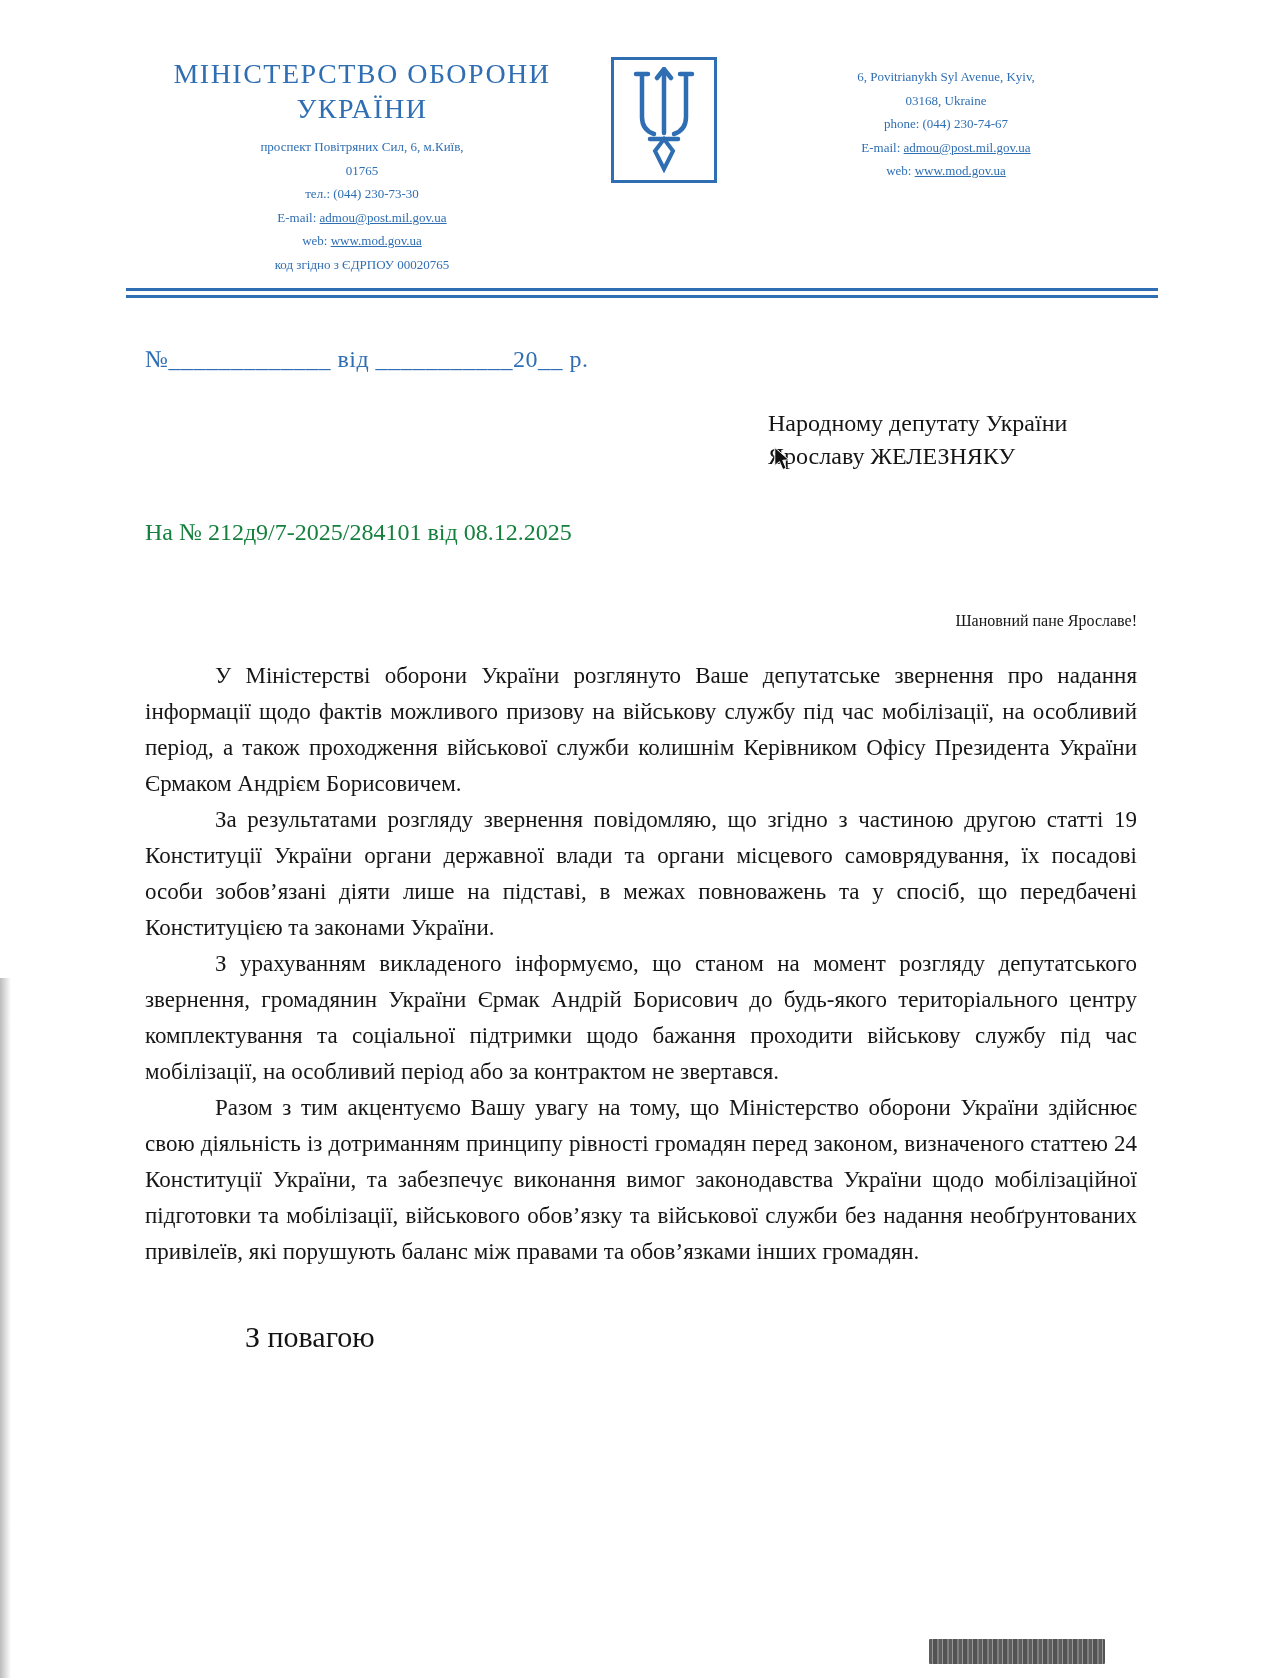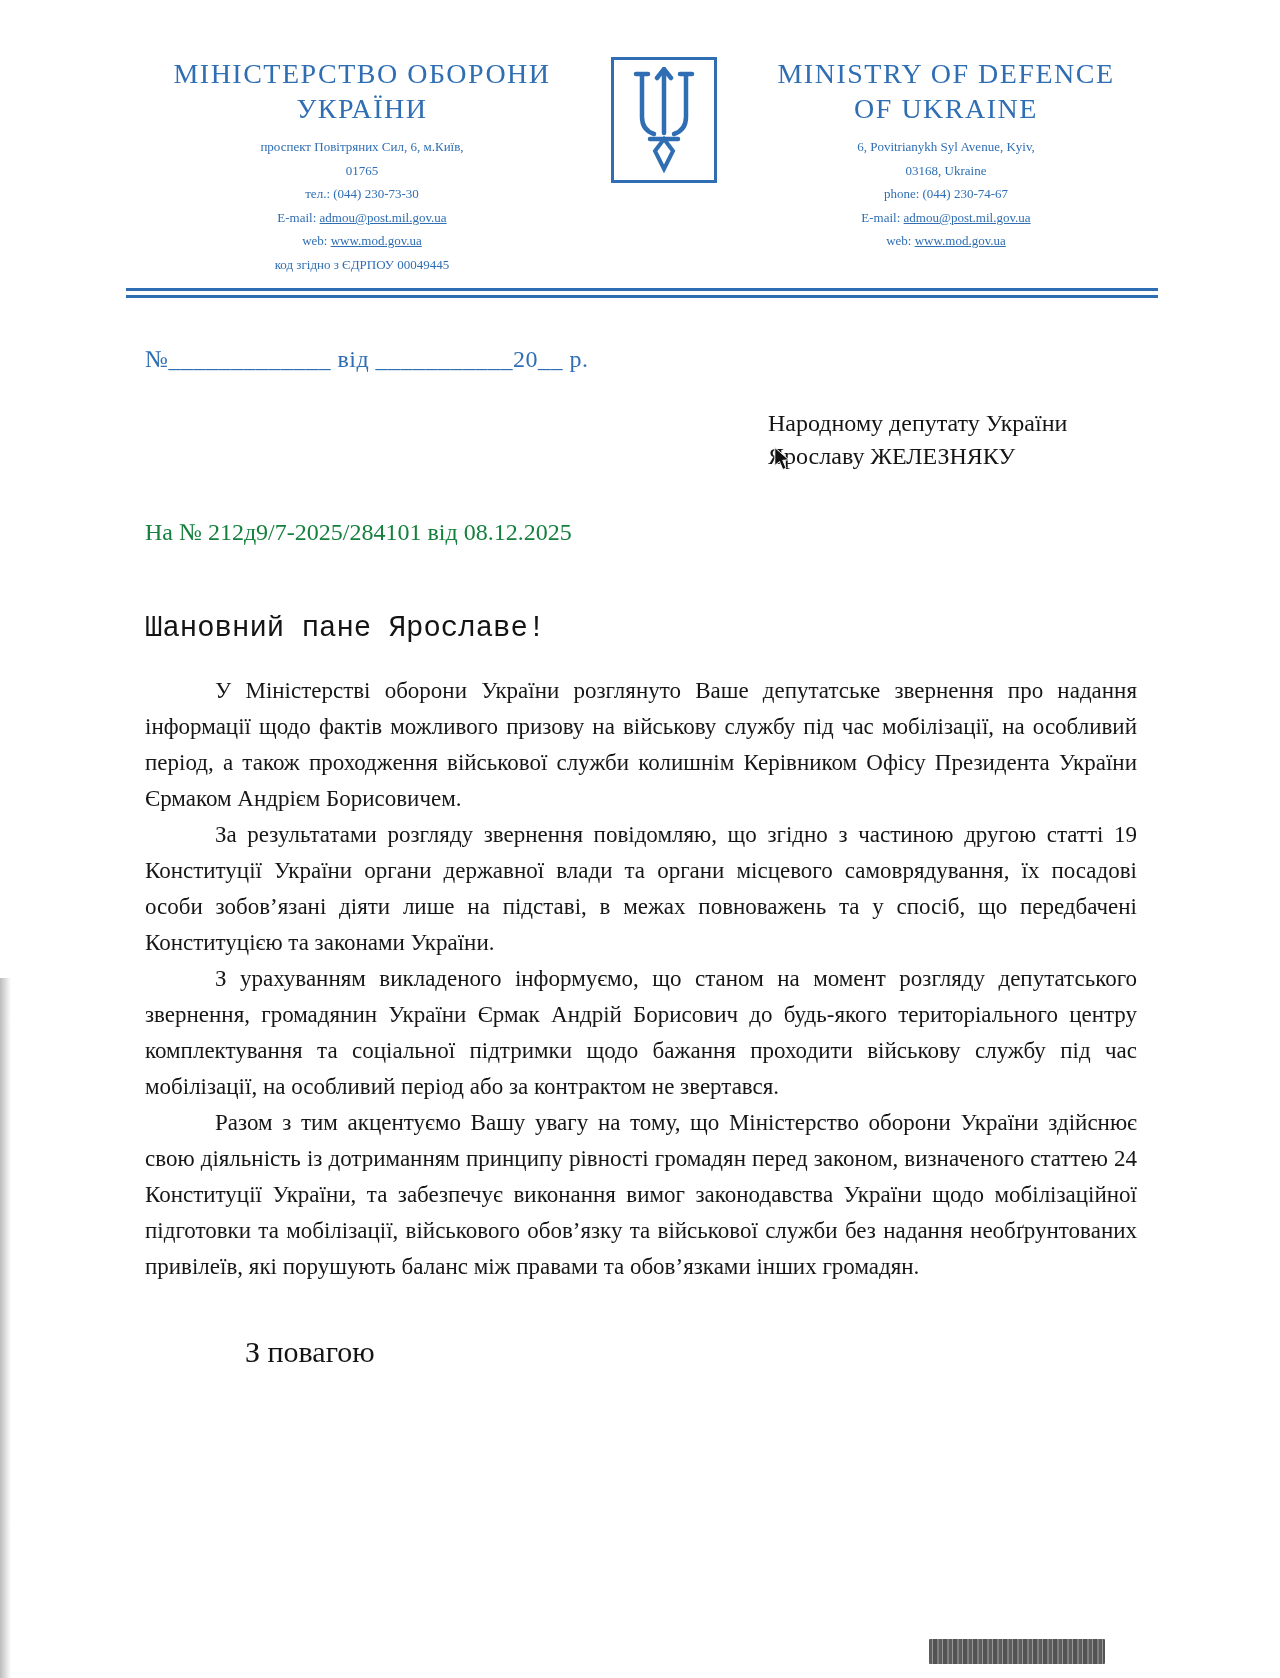--- a/index.html
+++ b/index.html
@@ -40,21 +40,21 @@
   }
   .recipient {
     margin:34px 0 0 768px; font-size:24px; line-height:33px; color:#141414;
   }
   .in-reply {
     margin:46px 0 0 145px; font-size:24px; color:#15803d;
   }
 
   
   .salutation {
-    margin:66px 143px 0 145px; text-align:left; font-size:29px; color:#141414;font-family:Liberation Mono, monospace;
+    margin:66px 143px 0 145px; text-align:right; font-size:16px; color:#141414;
   }
   .letter-body { margin:28px 143px 0 145px; }
   .letter-body p {
     font-size:23px; line-height:36px; text-align:justify;
     text-indent:70px; color:#161616;
   }
   .closing { margin:50px 0 0 245px; font-size:30px; color:#141414; }
   .signature { margin:76px 0 0 180px; font-size:24px; color:#141414; }
   .signature .sig-rank { margin-top:27px; }
 
@@ -83,44 +83,40 @@
       <div class="org-name">
         <div>МІНІСТЕРСТВО ОБОРОНИ</div>
         <div>УКРАЇНИ</div>
       </div>
       <div class="org-details">
         <div>проспект Повітряних Сил, 6, м.Київ,</div>
         <div>01765</div>
         <div>тел.: (044) 230-73-30</div>
         <div><span>E-mail: </span><span class="lnk">admou@post.mil.gov.ua</span></div>
         <div><span>web: </span><span class="lnk">www.mod.gov.ua</span></div>
-        <div>код згідно з ЄДРПОУ 00049445</div>
+        <div>код згідно з ЄДРПОУ 00020765</div>
       </div>
     </div>
 
     <div class="emblem-box">
       <svg width="72" height="106" viewBox="0 0 72 106">
         <g fill="none" stroke="#2f6eb3" stroke-width="4.5" stroke-linecap="round">
           <path d="M8 7 h12"></path>
           <path d="M52 7 h12"></path>
           <path d="M29 11 l7 -9 l7 9"></path>
           <path d="M14 8 v42 q0 13 12 17"></path>
           <path d="M58 8 v42 q0 13 -12 17"></path>
           <path d="M36 6 v60"></path>
           <path d="M22 72 h28"></path>
         </g>
         <path d="M36 72 l9 12 l-9 18 l-9 -18 z" fill="none" stroke="#2f6eb3" stroke-width="4"></path>
       </svg>
     </div>
 
     <div class="lh-col lh-right">
-      <div class="org-name">
-        <div>MINISTRY OF DEFENCE</div>
-        <div>OF UKRAINE</div>
-      </div>
       <div class="org-details">
         <div>6, Povitrianykh Syl Avenue, Kyiv,</div>
         <div>03168, Ukraine</div>
         <div>phone: (044) 230-74-67</div>
         <div><span>E-mail: </span><span class="lnk">admou@post.mil.gov.ua</span></div>
         <div><span>web: </span><span class="lnk">www.mod.gov.ua</span></div>
       </div>
     </div>
   </header>
 

